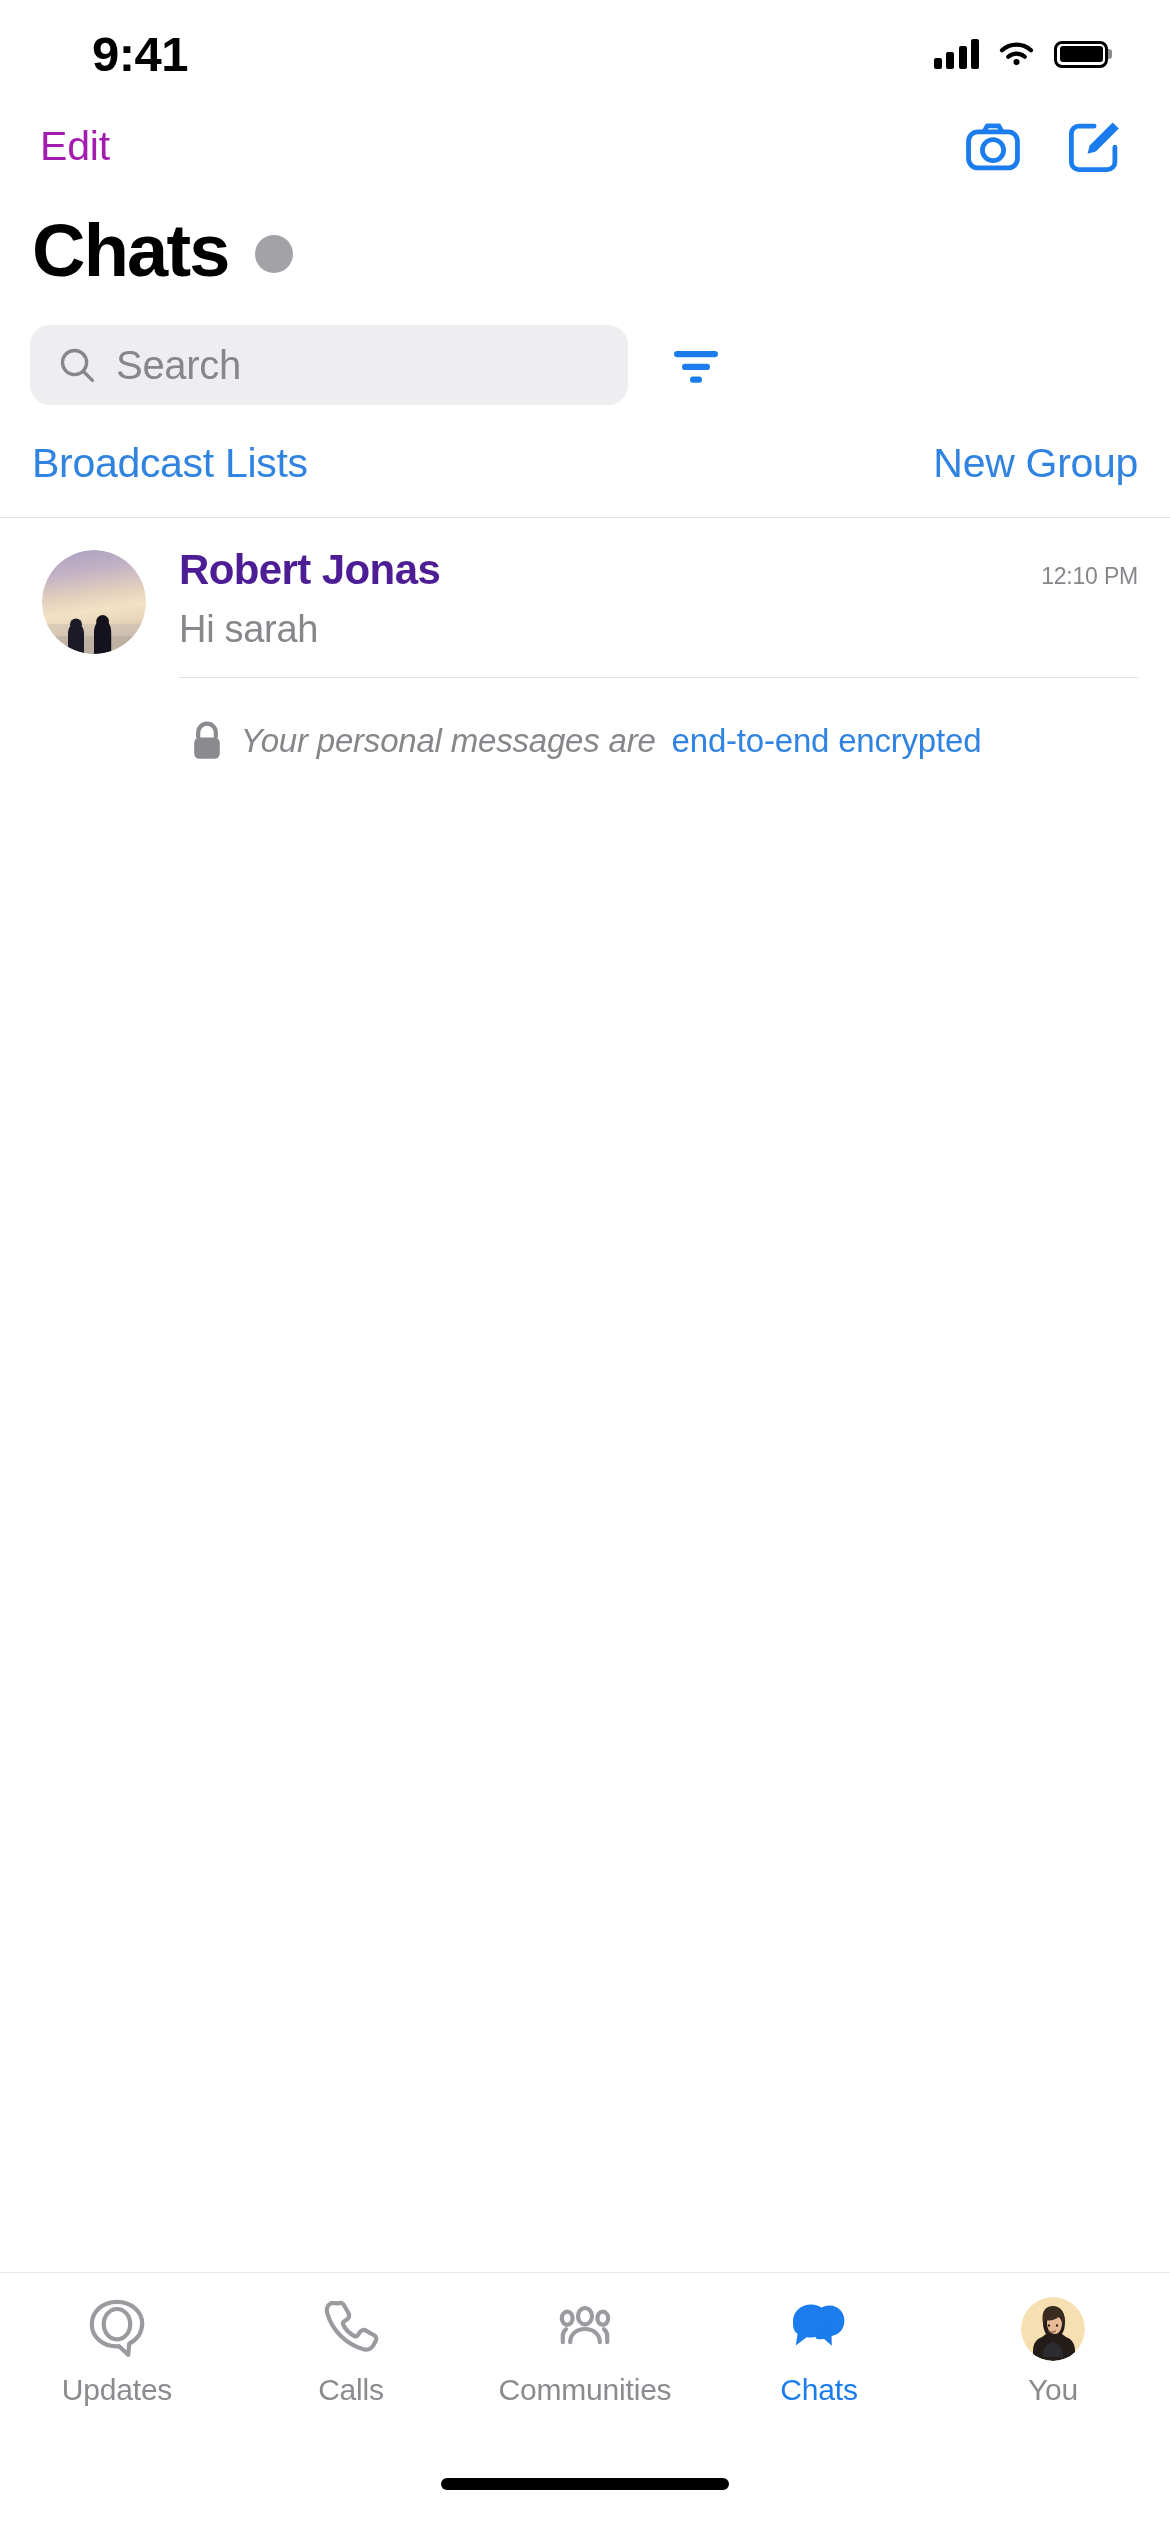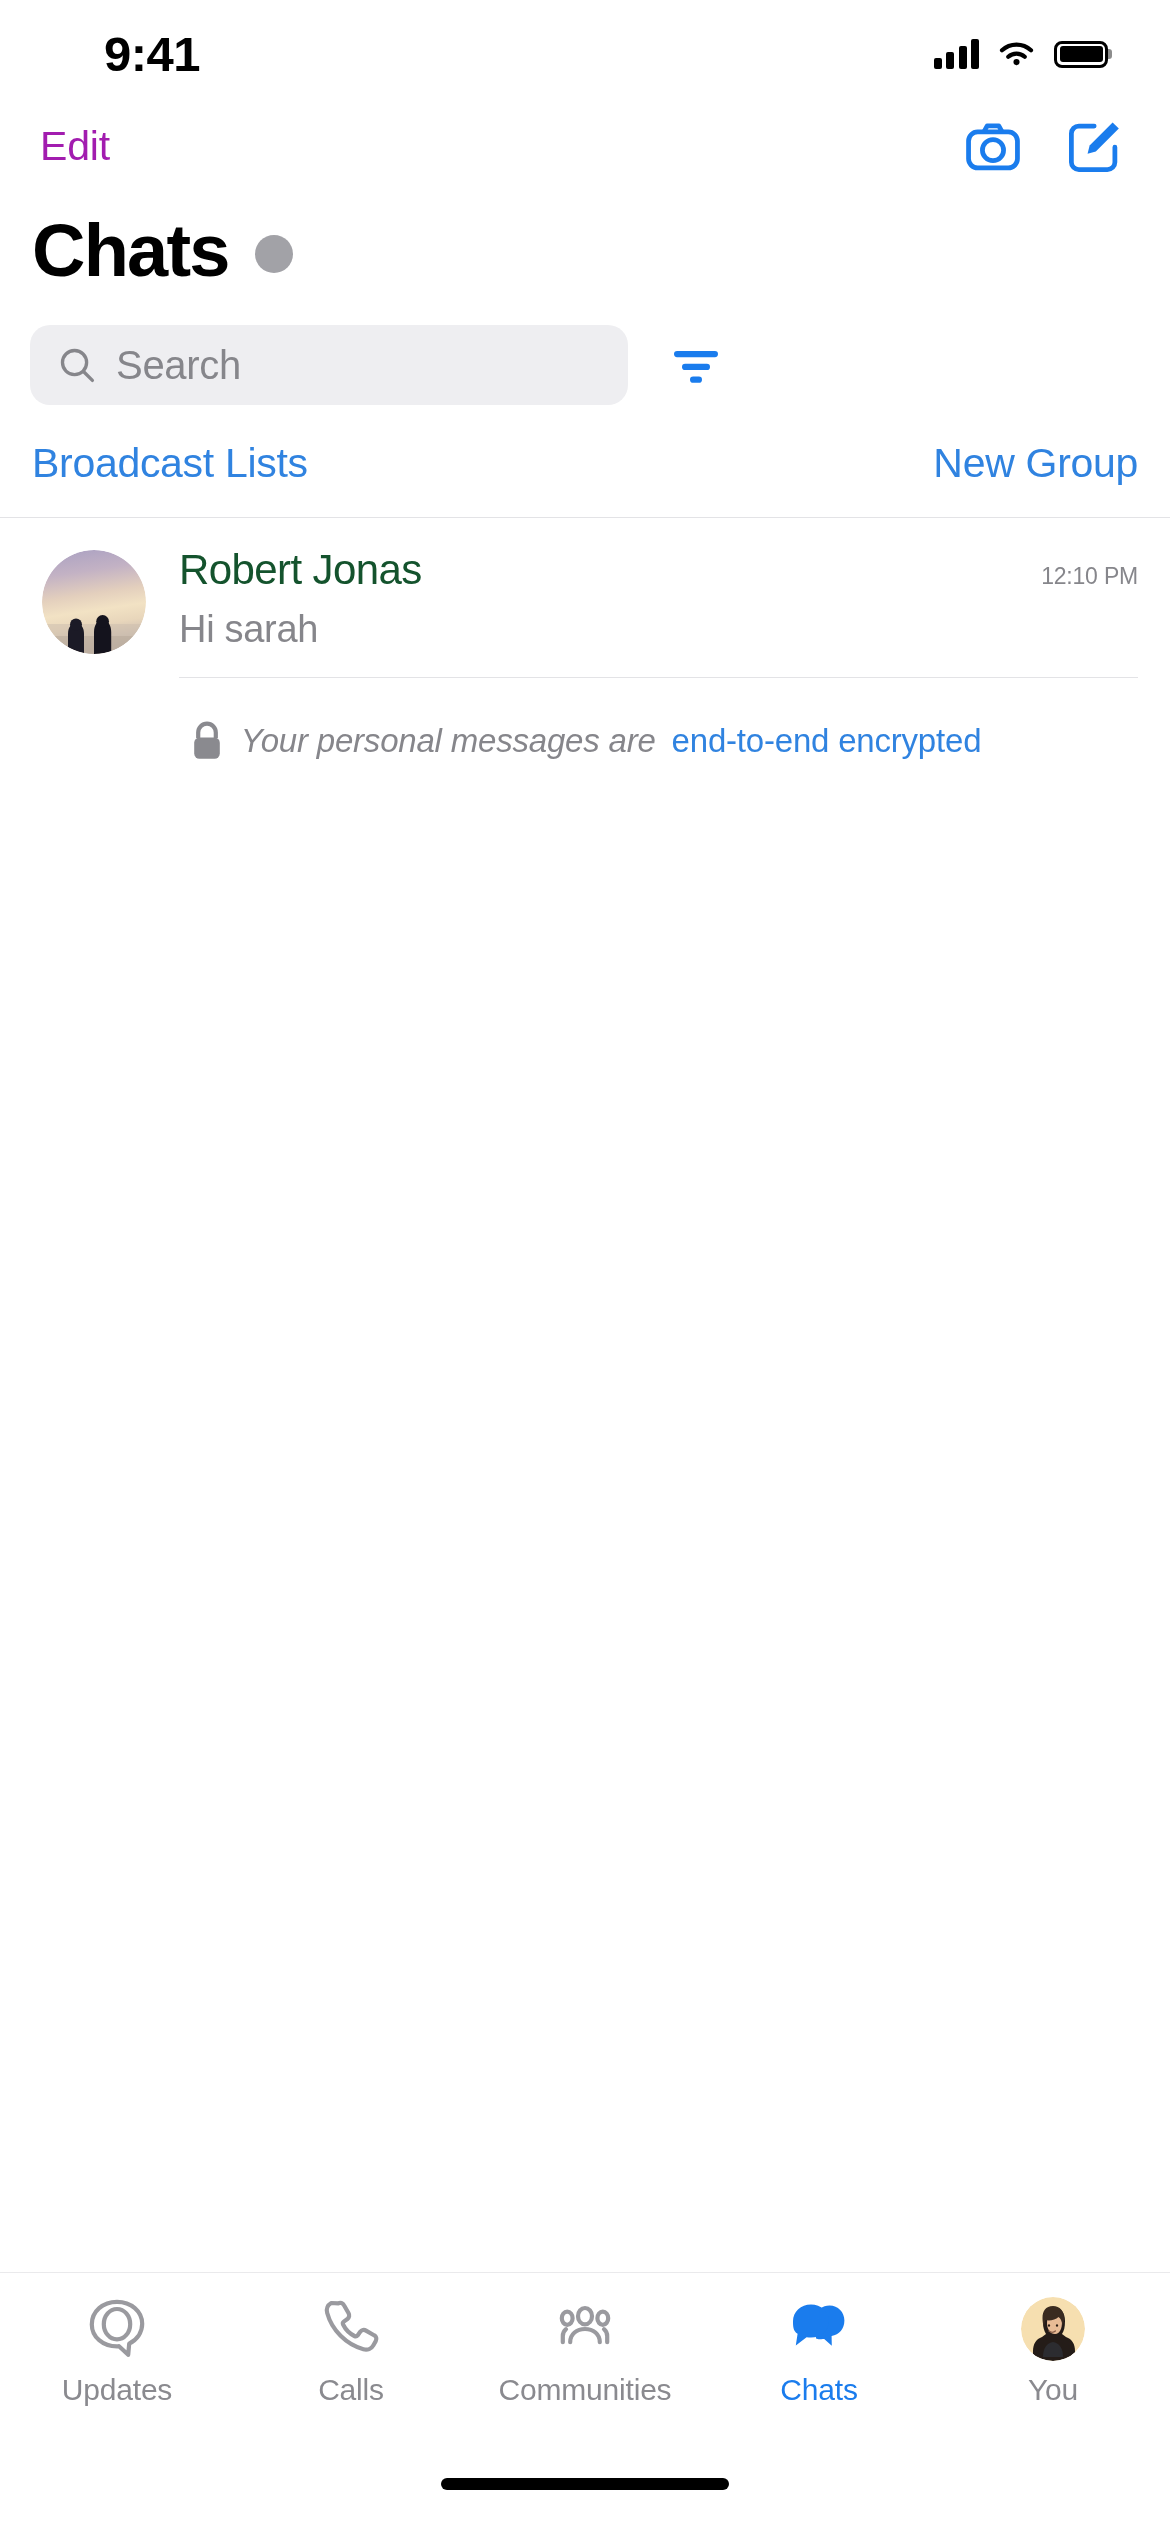--- a/index.html
+++ b/index.html
@@ -14,21 +14,21 @@
 
   
   .statusbar {
     height:100px; flex:0 0 100px;
     display:flex; align-items:center; justify-content:space-between;
     padding:0 62px 0 92px;
     position:relative;
   }
   .status-time {
     font-size:49px; font-weight:bold; color:#000;
-    letter-spacing:-0.5px; line-height:1; margin-top:8px;margin-left:12px;
+    letter-spacing:-0.5px; line-height:1; margin-top:8px;
   }
   .status-icons { display:flex; align-items:center; gap:18px; margin-top:8px; }
   .signal { display:flex; align-items:flex-end; gap:4.5px; height:30px; }
   .signal i { width:8px; background:#000; border-radius:2px; display:block; }
   .signal i:nth-child(1){ height:11px; }
   .signal i:nth-child(2){ height:17px; }
   .signal i:nth-child(3){ height:23px; }
   .signal i:nth-child(4){ height:30px; }
   .wifi { width:39px; height:29px; }
   .battery {
@@ -106,21 +106,21 @@
   .avatar {
     width:104px; height:104px; border-radius:50%; flex:0 0 104px; overflow:hidden;
     position:relative; margin-top:4px;
   }
   .chat-body {
     flex:1; margin-left:33px; padding-bottom:26px;
     border-bottom:1.5px solid #e3e3e6; min-height:110px;
   }
   .chat-top { display:flex; align-items:baseline; justify-content:space-between; }
   .chat-name {
-    font-size:42px; font-weight:normal; color:#14532d; letter-spacing:-0.6px;
+    font-size:42px; font-weight:bold; color:#4c1d95; letter-spacing:-0.6px;
   }
   .chat-time { font-size:23px; color:#86868b; letter-spacing:-0.2px; }
   .chat-preview {
     font-size:38px; color:#86868b; letter-spacing:-0.3px; margin-top:14px;
   }
 
   
   .encryption {
     display:flex; align-items:center; justify-content:center; gap:16px;
     padding:36px 0 0 0; height:90px; flex:0 0 90px;

